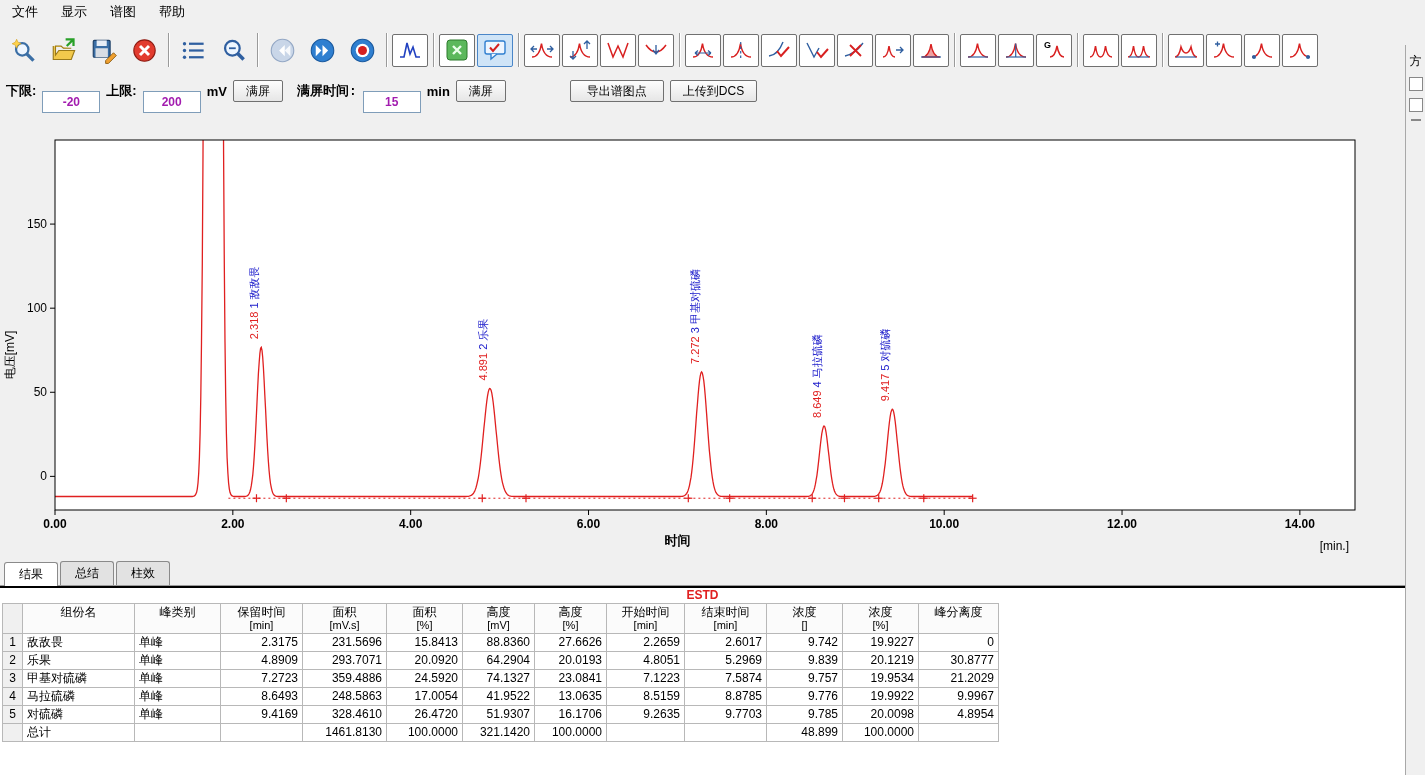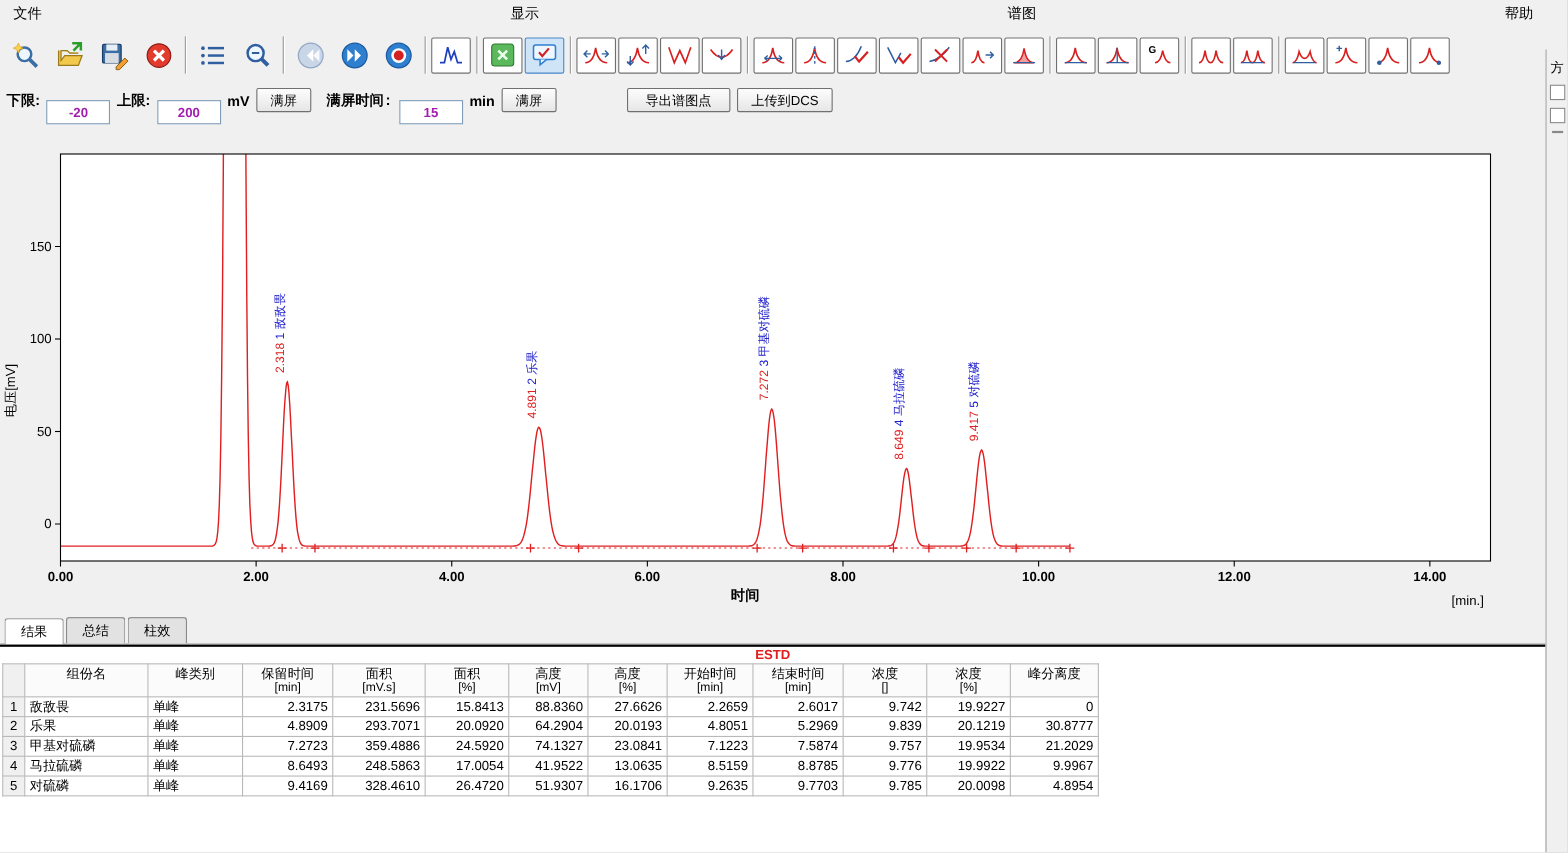--- a/index.html
+++ b/index.html
@@ -1,19 +1,19 @@
 <!DOCTYPE html>
 <html><head>
 <meta charset="utf-8">
 <style>
   html,body{margin:0;padding:0;background:#d4d4d4;}
   .page{position:relative;width:1425px;height:775px;background:#f0f0f0;overflow:hidden;
         font-family:"Liberation Sans",sans-serif;font-size:12px;color:#000;}
   
-  .menubar{position:absolute;top:0;left:0;right:16px;height:24px;display:flex;align-items:center;padding-left:4px;justify-content:space-between;}
+  .menubar{position:absolute;top:0;left:0;right:3px;height:24px;display:flex;align-items:center;padding-left:4px;}
   .menu-item{padding:3px 15px 3px 8px;cursor:default;font-size:13px;}
   
   .toolbar{position:absolute;top:24px;left:0;width:1425px;height:52px;display:flex;align-items:center;padding-left:4px;overflow:hidden;}
   .tbtn{width:38px;height:38px;min-width:38px;display:flex;align-items:center;justify-content:center;
         background:transparent;border:1px solid transparent;padding:0;margin:0 1px;border-radius:2px;}
   .tbtn svg{width:27px;height:27px;display:block;}
   .tbtn.boxed{width:36px;height:33px;min-width:36px;border:1px solid #707070;background:#fff;}
   .tbtn.boxed svg{width:24px;height:24px;}
   .tbtn.pressed{background:#cfe4f7;border:1px solid #4a86c8;}
   .tsep{width:1px;height:34px;min-width:1px;background:#9a9a9a;margin:0 4px;box-shadow:1px 0 0 #ffffff;}
@@ -511,20 +511,35 @@
             <td class="r">328.4610</td>
             <td class="r">26.4720</td>
             <td class="r">51.9307</td>
             <td class="r">16.1706</td>
             <td class="r">9.2635</td>
             <td class="r">9.7703</td>
             <td class="r">9.785</td>
             <td class="r">20.0098</td>
             <td class="r">4.8954</td>
           </tr>
+          <tr>
+            <td class="num"></td>
+            <td class="l">总计</td>
+            <td class="l"></td>
+            <td class="r"></td>
+            <td class="r">1461.8130</td>
+            <td class="r">100.0000</td>
+            <td class="r">321.1420</td>
+            <td class="r">100.0000</td>
+            <td class="r"></td>
+            <td class="r"></td>
+            <td class="r">48.899</td>
+            <td class="r">100.0000</td>
+            <td class="r"></td>
+          </tr>
         </tbody>
       </table>
   </div>
 
   <div class="sliver">
     <span class="lab">方</span>
     <span class="sbox"></span>
     <span class="sbox"></span>
     <span class="dash"></span>
   </div>

